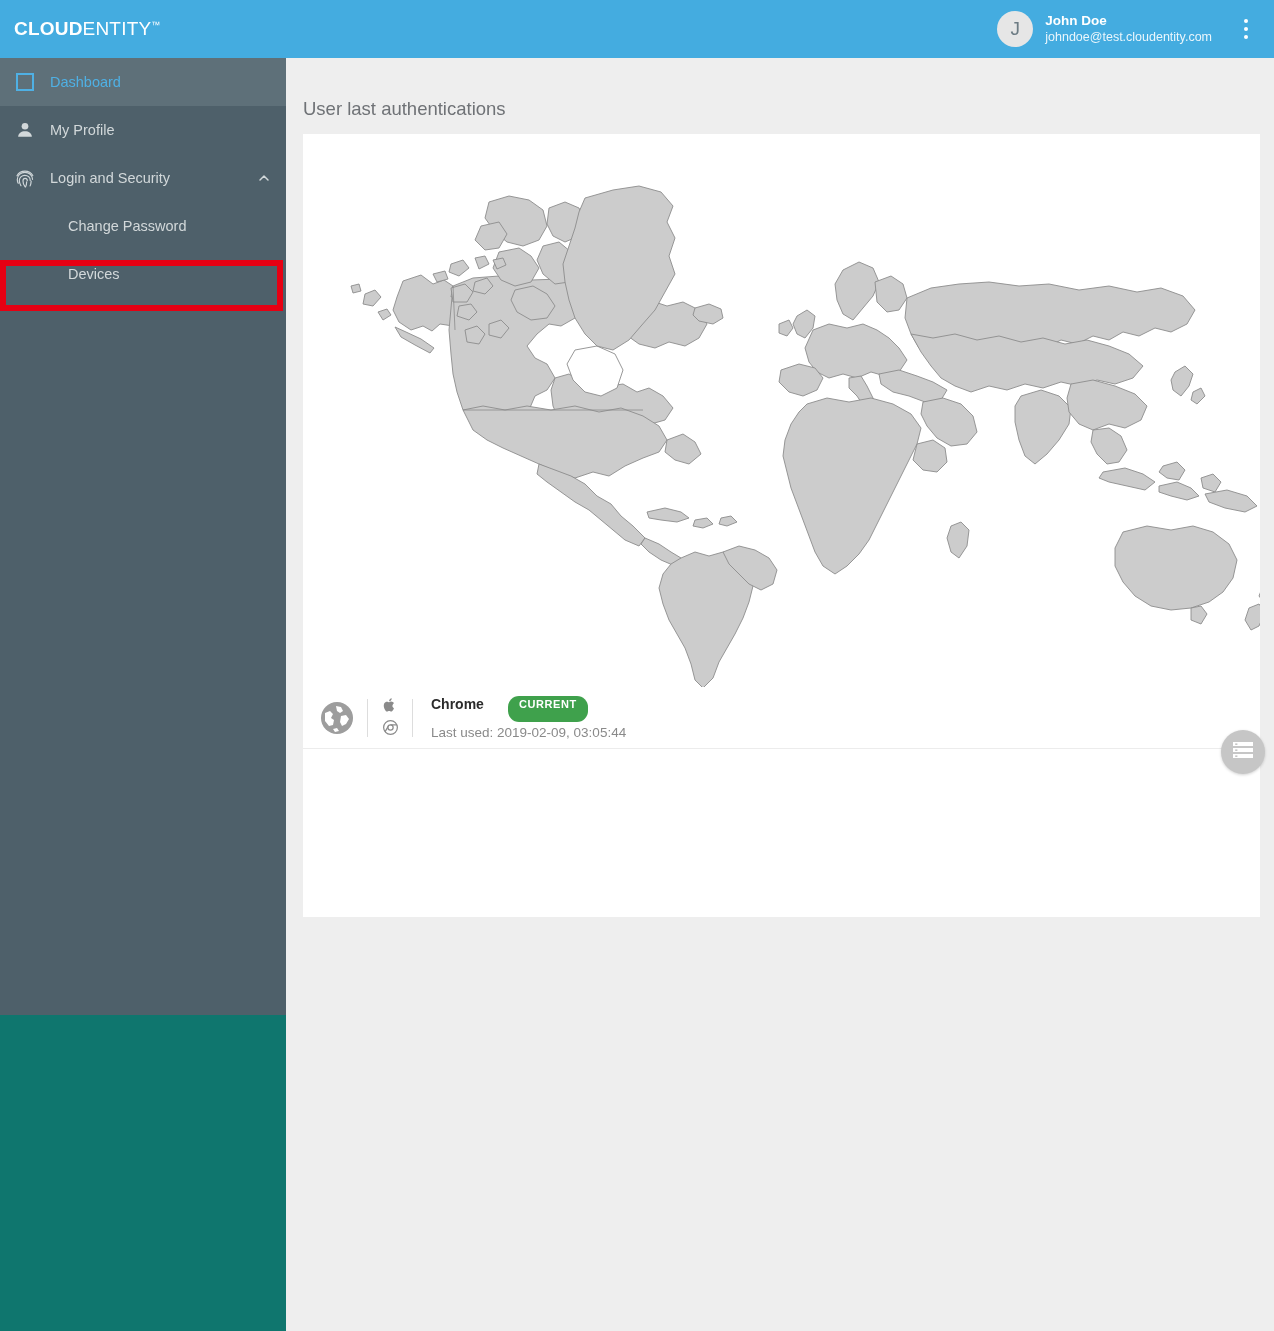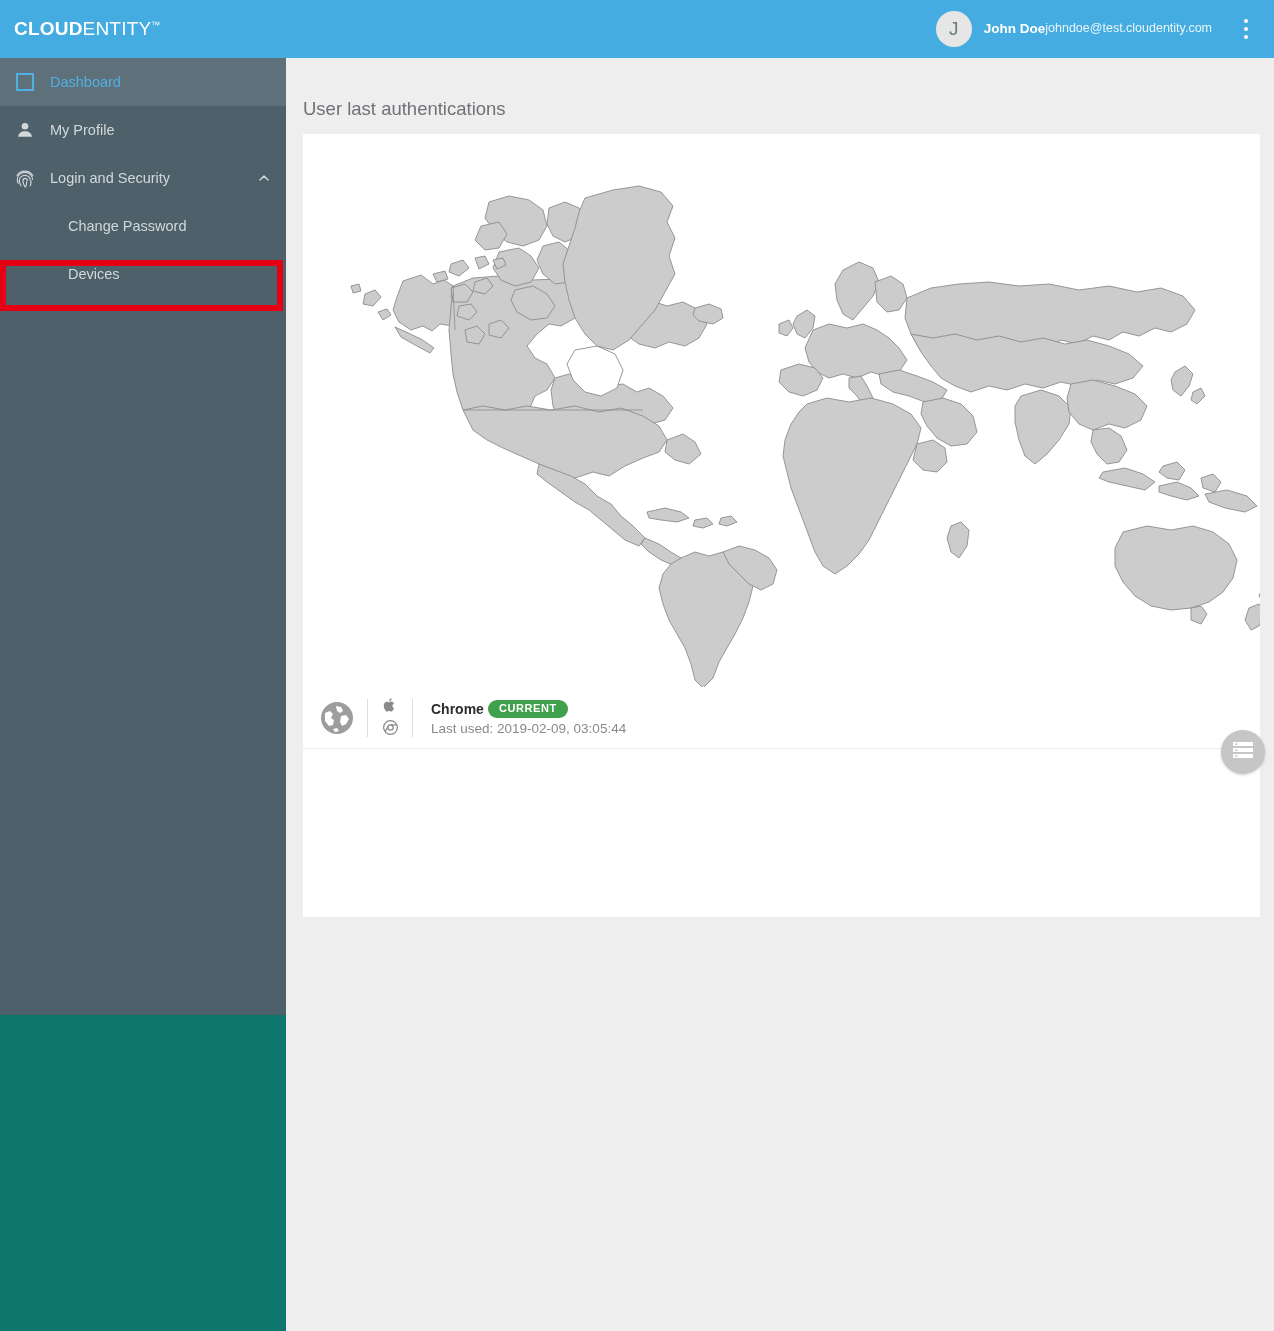--- a/index.html
+++ b/index.html
@@ -54,21 +54,21 @@
     font-weight: 400;
     display: flex;
     align-items: center;
     justify-content: center;
     flex: none;
   }
   .userblock {
     margin-left: 12px;
     line-height: 1.25;
     display: flex;
-    flex-direction: row;
+    flex-direction: column;
     justify-content: center;
   }
   .user-name {
     color: #ffffff;
     font-size: 13.5px;
     font-weight: 700;
   }
   .user-email {
     color: #eaf6fc;
     font-size: 12.5px;
@@ -205,36 +205,36 @@
   }
   .device-info {
     margin-left: 18px;
     display: flex;
     flex-direction: column;
     justify-content: center;
     gap: 3px;
   }
   .device-line1 {
     display: flex;
-    align-items: center;
-    gap: 4px;
+    align-items: flex-start;
+    gap: 24px;
   }
   .device-name {
     color: #2b2b2b;
     font-size: 14px;
     font-weight: 700;
   }
   .badge {
     background: #3fa14c;
     color: #ffffff;
     font-size: 11px;
     font-weight: 700;
     letter-spacing: 0.6px;
     border-radius: 11px;
-    padding: 3px 11px 4px;
+    padding: 3px 11px 12px;
     line-height: 1;
   }
   .device-sub {
     color: #8a8a8a;
     font-size: 13.5px;
   }
 
   
   .fab {
     position: absolute;

